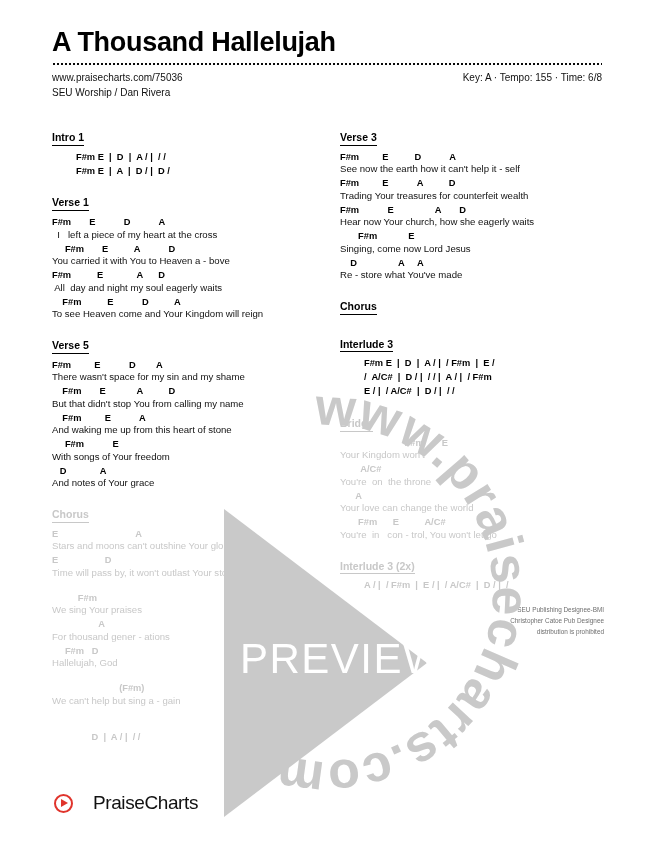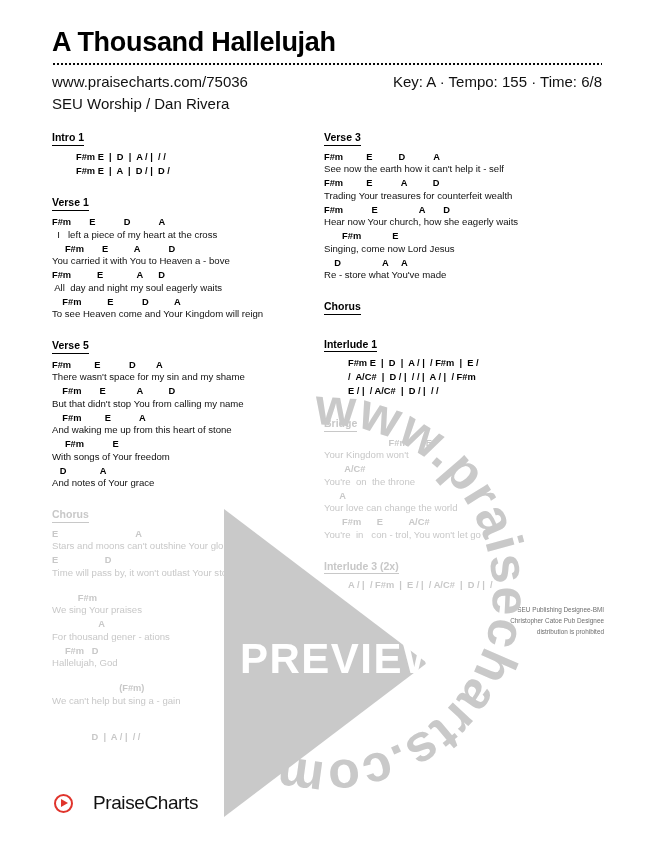--- a/index.html
+++ b/index.html
@@ -39,34 +39,34 @@
     width: 100%;
     background-image: radial-gradient(circle, #000 0.7px, transparent 0.9px);
     background-size: 4px 2px;
     background-repeat: repeat-x;
   }
   .meta-row {
     display: flex;
     justify-content: space-between;
     align-items: baseline;
     margin-top: 6px;
-    font-size: 15px;
+    font-size: 10px;
     color: #111;
   }
   .meta-left { line-height: 1.45; }
   .meta-right { white-space: nowrap; text-align: right; }
 
   
   .columns {
     position: absolute;
     left: 52px;
     top: 126px;
     width: 552px;
     display: flex;
-    gap: 8px;
+    gap: 24px;
   }
   .col { width: 264px; }
 
   .section { margin-bottom: 13px; }
   .section-title {
     font-size: 10.5px;
     font-weight: bold;
     color: #000;
     display: inline-block;
     border-bottom: 1px solid #000;
@@ -172,21 +172,21 @@
     position: absolute;
     left: 218px;
     top: 503px;
   }
   .wm-play svg { display: block; }
   .wm-preview-text {
     position: absolute;
     left: 240px;
     top: 635px;
     font-size: 42px;
-    font-weight: bold;
+    font-weight: normal;
     color: #ffffff;
     letter-spacing: 1.5px;
     font-family: "Liberation Sans", sans-serif;
   }
   
   .faded .chordline,
   .faded .lyricline,
   .faded .progline,
   .faded .section-title {
     color: #c8c8c8;
@@ -282,21 +282,21 @@
           <div class="lyricline">Hear now Your church, how she eagerly waits</div>
           <div class="chordline">       F#m            E</div>
           <div class="lyricline">Singing, come now Lord Jesus</div>
           <div class="chordline">    D                A     A</div>
           <div class="lyricline">Re - store what You've made</div>
         </div>
         <div class="section">
           <div class="section-title-wrap"><span class="section-title">Chorus</span></div>
         </div>
         <div class="section">
-          <div class="section-title-wrap"><span class="section-title">Interlude 1</span></div>
+          <div class="section-title-wrap"><span class="section-title">Interlude 3</span></div>
           <div class="progline">F#m E  |  D  |  A / |  / F#m  |  E /</div>
           <div class="progline">/  A/C#  |  D / |  / / |  A / |  / F#m</div>
           <div class="progline">E / |  / A/C#  |  D / |  / /</div>
         </div>
         <div class="section halffade">
           <div class="section-title-wrap"><span class="section-title">Bridge</span></div>
           <div class="chordline">                         F#m       E</div>
           <div class="lyricline">Your Kingdom won't</div>
           <div class="chordline">        A/C#</div>
           <div class="lyricline">You're  on  the throne</div>

